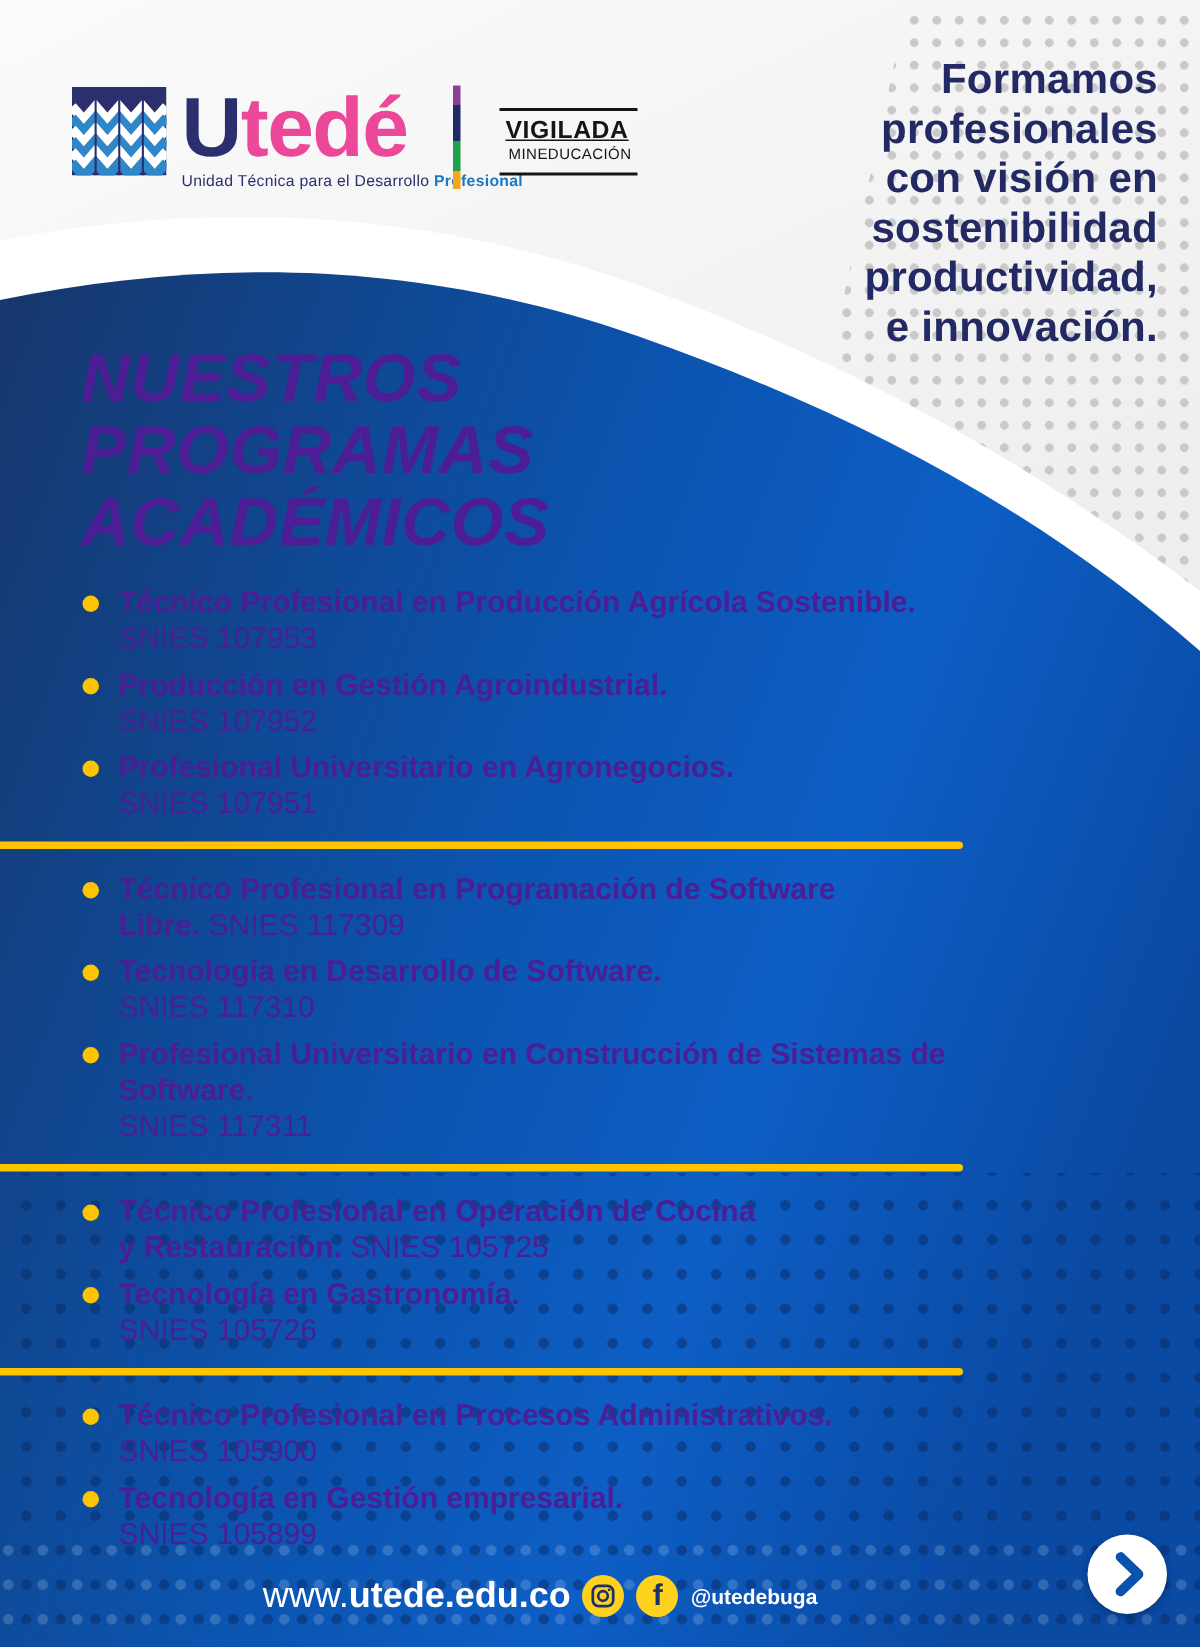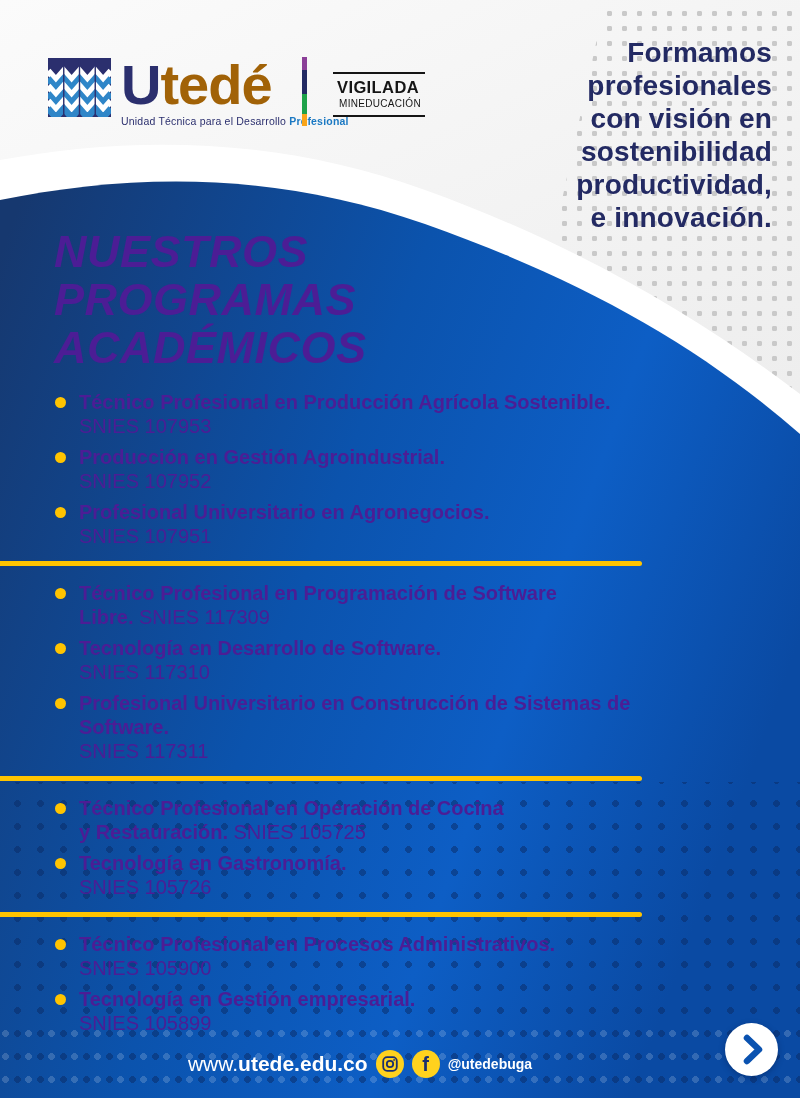--- a/index.html
+++ b/index.html
@@ -14,35 +14,35 @@
     background-image:radial-gradient(circle,#c9c9c9 2.7px,transparent 3px);
     background-size:15px 15px;
     clip-path:polygon(32% 0,100% 0,100% 100%,0 100%);
     pointer-events:none;
   }
   .logo-block{position:absolute;left:48px;top:58px;display:flex;align-items:flex-start;}
   .logo-mark{display:block;}
   .logo-textcol{margin-left:10px;}
   .wordmark{font-size:56px;font-weight:bold;line-height:54px;letter-spacing:-1px;}
   .wordmark .u{color:#2b2f6e;}
-  .wordmark .rest{color:#a16207;}
+  .wordmark .rest{color:#ec4899;}
   .tagline{font-size:10.5px;margin-top:3px;color:#2b2f6e;letter-spacing:.2px;}
   .tagline .accent{color:#1b79c3;font-weight:bold;}
   .colorbar{position:absolute;left:302px;top:57px;width:5px;height:69px;display:flex;flex-direction:column;}
   .colorbar div{width:100%;}
   .cb-purple{height:13px;background:#8b3f98;}
   .cb-navy{height:24px;background:#232a63;}
   .cb-green{height:20px;background:#1ea24a;}
   .cb-orange{height:12px;background:#f9a51a;}
   .vigilada{
     position:absolute;left:333px;top:72px;width:86px;
     border-top:2.5px solid #151515;border-bottom:2.5px solid #151515;
     padding:5px 2px 6px 4px;color:#151515;
   }
-  .vigilada .l1{font-size:16.5px;font-weight:bold;letter-spacing:.4px;line-height:17px;}
+  .vigilada .l1{font-size:16.5px;font-weight:bold;letter-spacing:.4px;line-height:17px;text-decoration:underline;}
   .vigilada .l2{font-size:10px;letter-spacing:.3px;margin-top:2px;text-align:center;}
   .headline{
     position:absolute;right:28px;top:36px;text-align:right;
     color:#232a63;font-size:28px;line-height:33px;letter-spacing:.2px;z-index:3;
   }
   .headline .hl{display:block;font-weight:bold;}
   .headline .hl.b{font-weight:bold;}
   
   .wave-svg{position:absolute;left:0;top:0;z-index:1;}
   
@@ -69,21 +69,21 @@
   .ptext .snies{font-weight:normal;}
   .ptext .snies.block{display:block;}
   .maxw-520{max-width:520px;}
   .maxw-440{max-width:440px;}
   .divider{height:5px;background:#ffc400;width:642px;margin:13px 0 15px -55px;border-radius:0 4px 4px 0;}
   
   .footer{
     position:absolute;left:0;right:80px;bottom:20px;z-index:4;
     display:flex;justify-content:center;align-items:center;gap:8px;color:#fff;
   }
-  .site{font-size:21px;}
+  .site{font-size:24px;}
   .site .b{font-weight:bold;}
   .soc{width:28px;height:28px;border-radius:50%;background:#ffd21e;display:flex;align-items:center;justify-content:center;flex:none;}
   .soc.fb{font-weight:bold;color:#1c2f6e;font-size:20px;line-height:1;}
   .handle{font-size:14px;font-weight:bold;}
   .next-btn{
     position:absolute;right:22px;bottom:22px;width:53px;height:53px;border-radius:50%;
     background:#fff;z-index:4;display:flex;align-items:center;justify-content:center;cursor:pointer;
     box-shadow:0 2px 6px rgba(0,20,60,.35);
   }
 </style>

